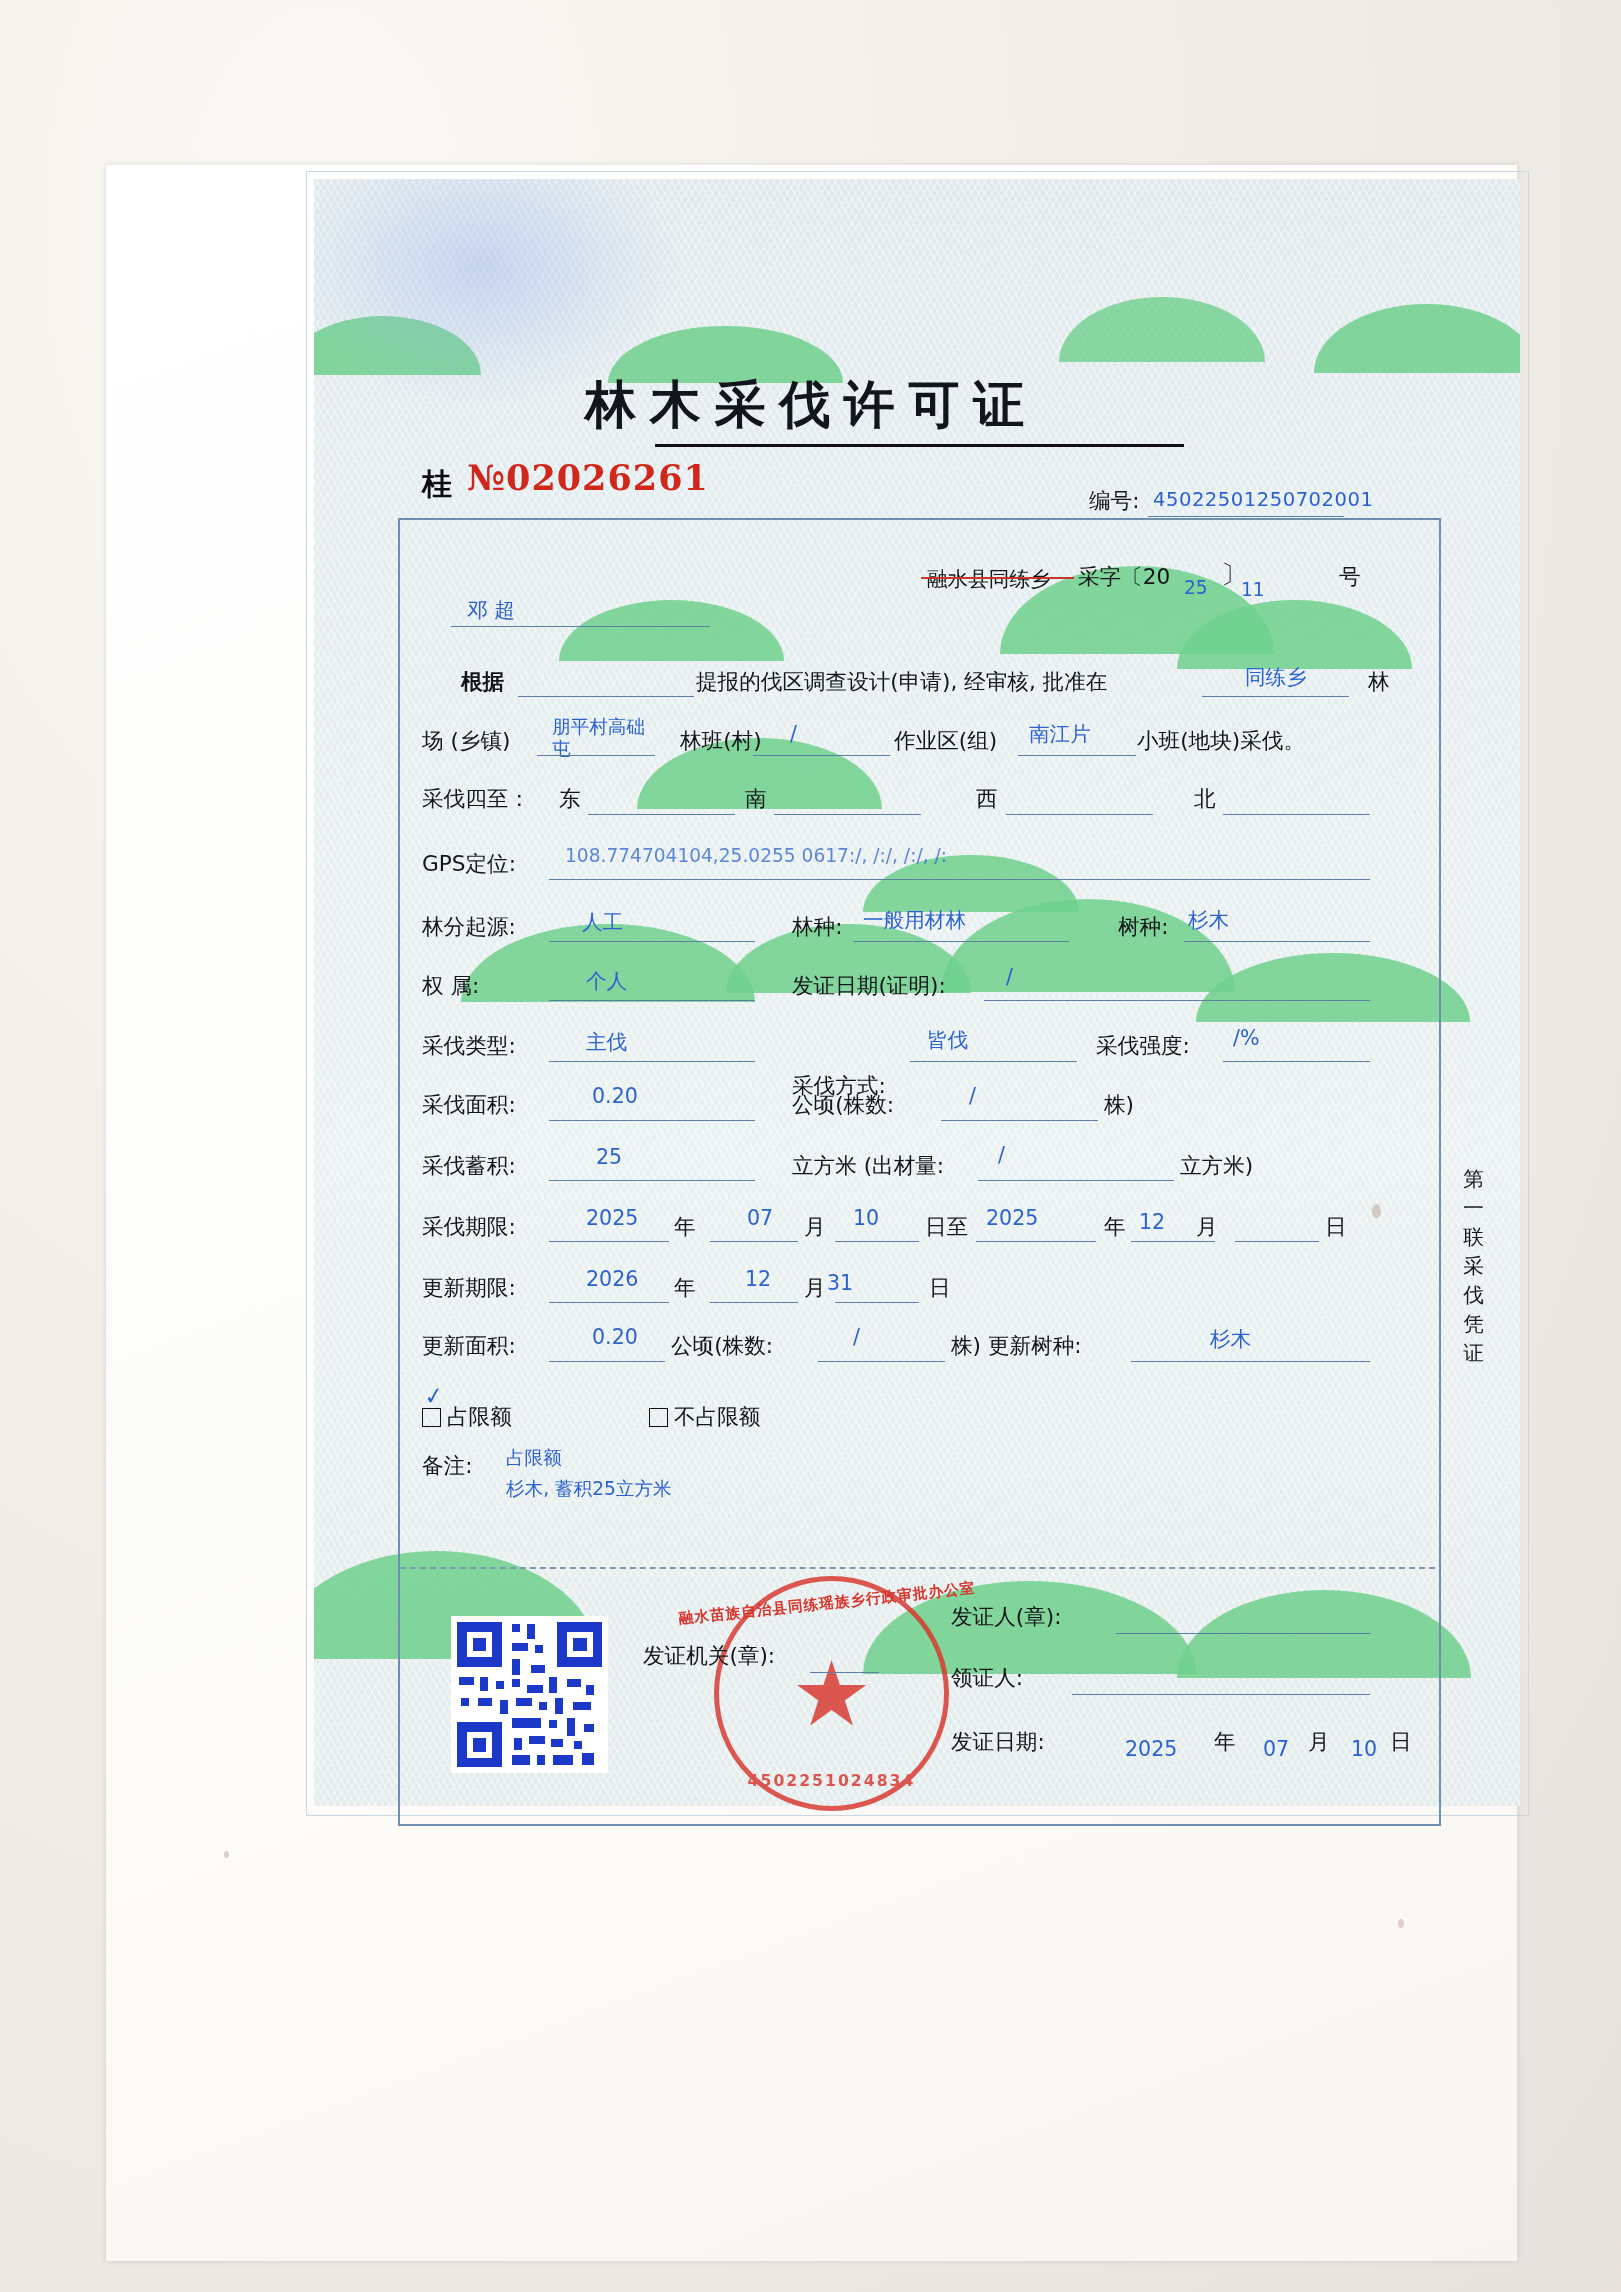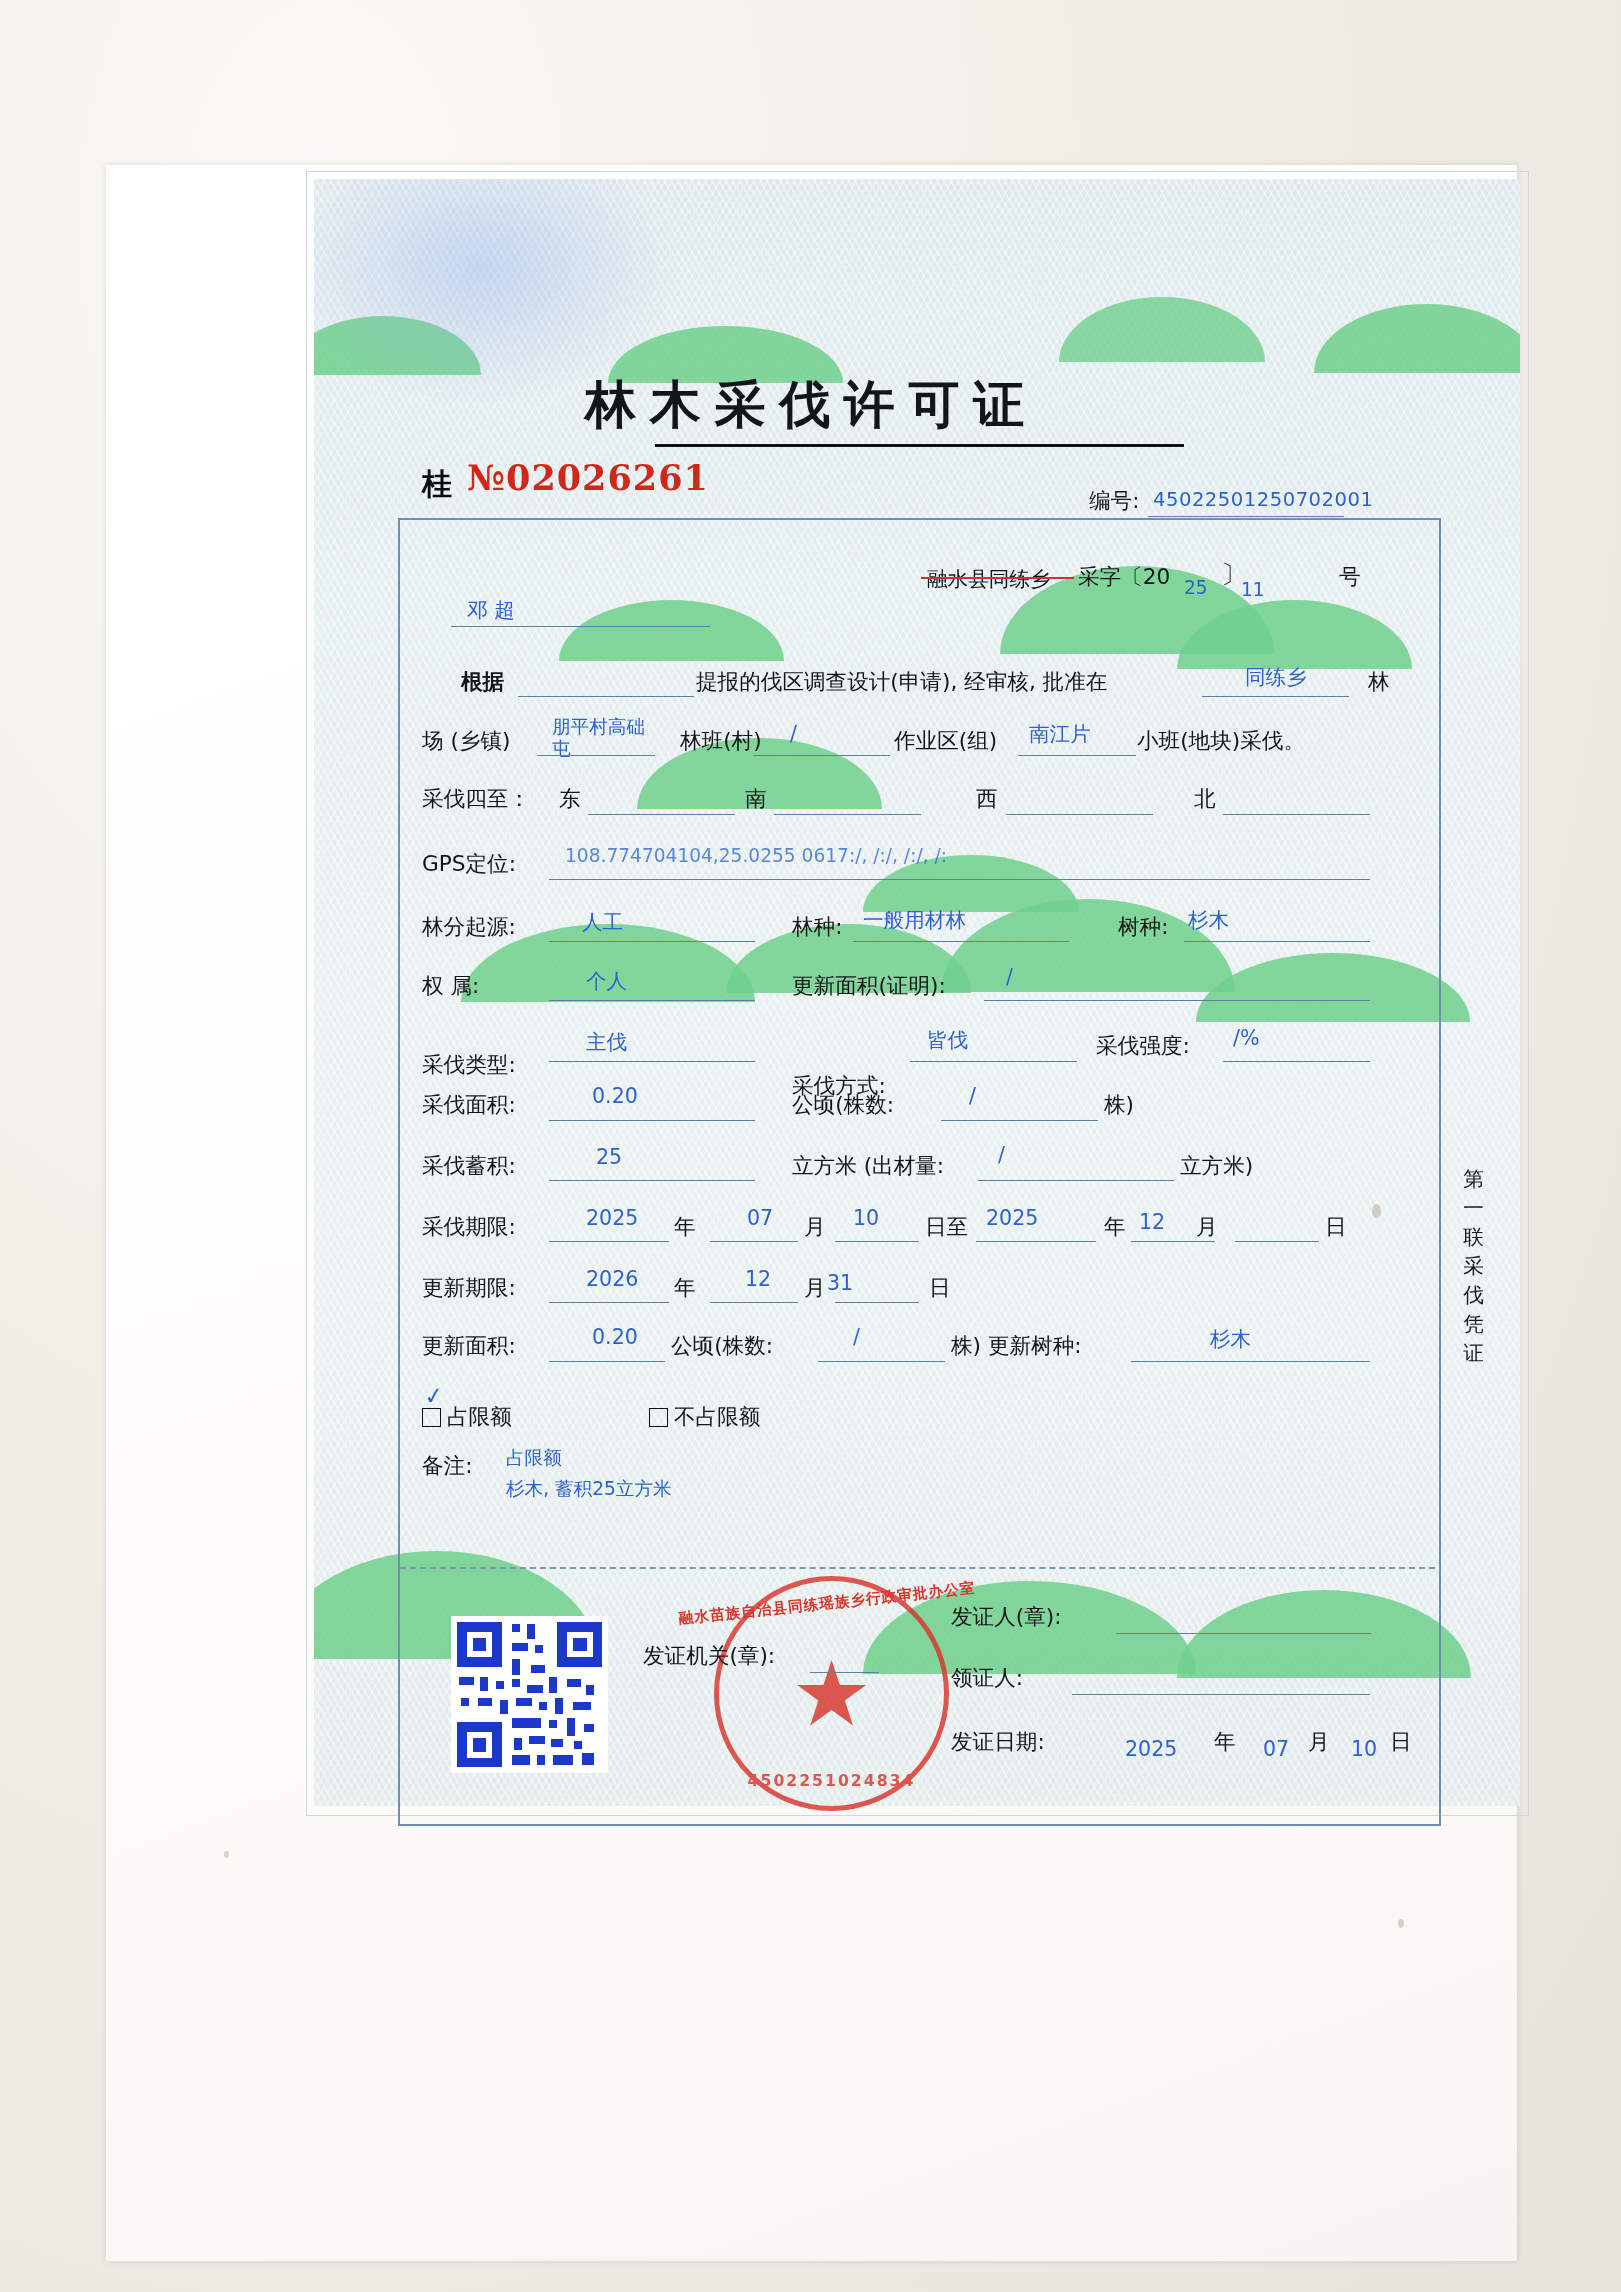--- a/index.html
+++ b/index.html
@@ -197,25 +197,25 @@
     <div class="lbl" style="left:686px;top:747px;">林种:</div>
     <div class="val" style="left:757px;top:741px;">一般用材林</div>
     <div class="line" style="left:747px;top:776px;width:216px;"></div>
     <div class="lbl" style="left:1012px;top:747px;">树种:</div>
     <div class="val" style="left:1082px;top:741px;">杉木</div>
     <div class="line" style="left:1078px;top:776px;width:186px;"></div>
 
     <div class="lbl" style="left:316px;top:806px;">权    属:</div>
     <div class="val" style="left:480px;top:802px;">个人</div>
     <div class="line" style="left:443px;top:835px;width:206px;"></div>
-    <div class="lbl" style="left:686px;top:806px;">更新面积(证明):</div>
+    <div class="lbl" style="left:686px;top:806px;">发证日期(证明):</div>
     <div class="val" style="left:900px;top:800px;">/</div>
     <div class="line" style="left:878px;top:835px;width:386px;"></div>
 
-    <div class="lbl" style="left:316px;top:866px;margin-top:19px;">采伐类型:</div>
+    <div class="lbl" style="left:316px;top:866px;">采伐类型:</div>
     <div class="val" style="left:480px;top:863px;">主伐</div>
     <div class="line" style="left:443px;top:896px;width:206px;"></div>
     <div class="lbl" style="left:686px;top:866px;margin-top:40px;">采伐方式:</div>
     <div class="val" style="left:821px;top:861px;">皆伐</div>
     <div class="line" style="left:804px;top:896px;width:167px;"></div>
     <div class="lbl" style="left:990px;top:866px;">采伐强度:</div>
     <div class="val" style="left:1127px;top:861px;">/%</div>
     <div class="line" style="left:1117px;top:896px;width:147px;"></div>
 
     <div class="lbl" style="left:316px;top:925px;">采伐面积:</div>

